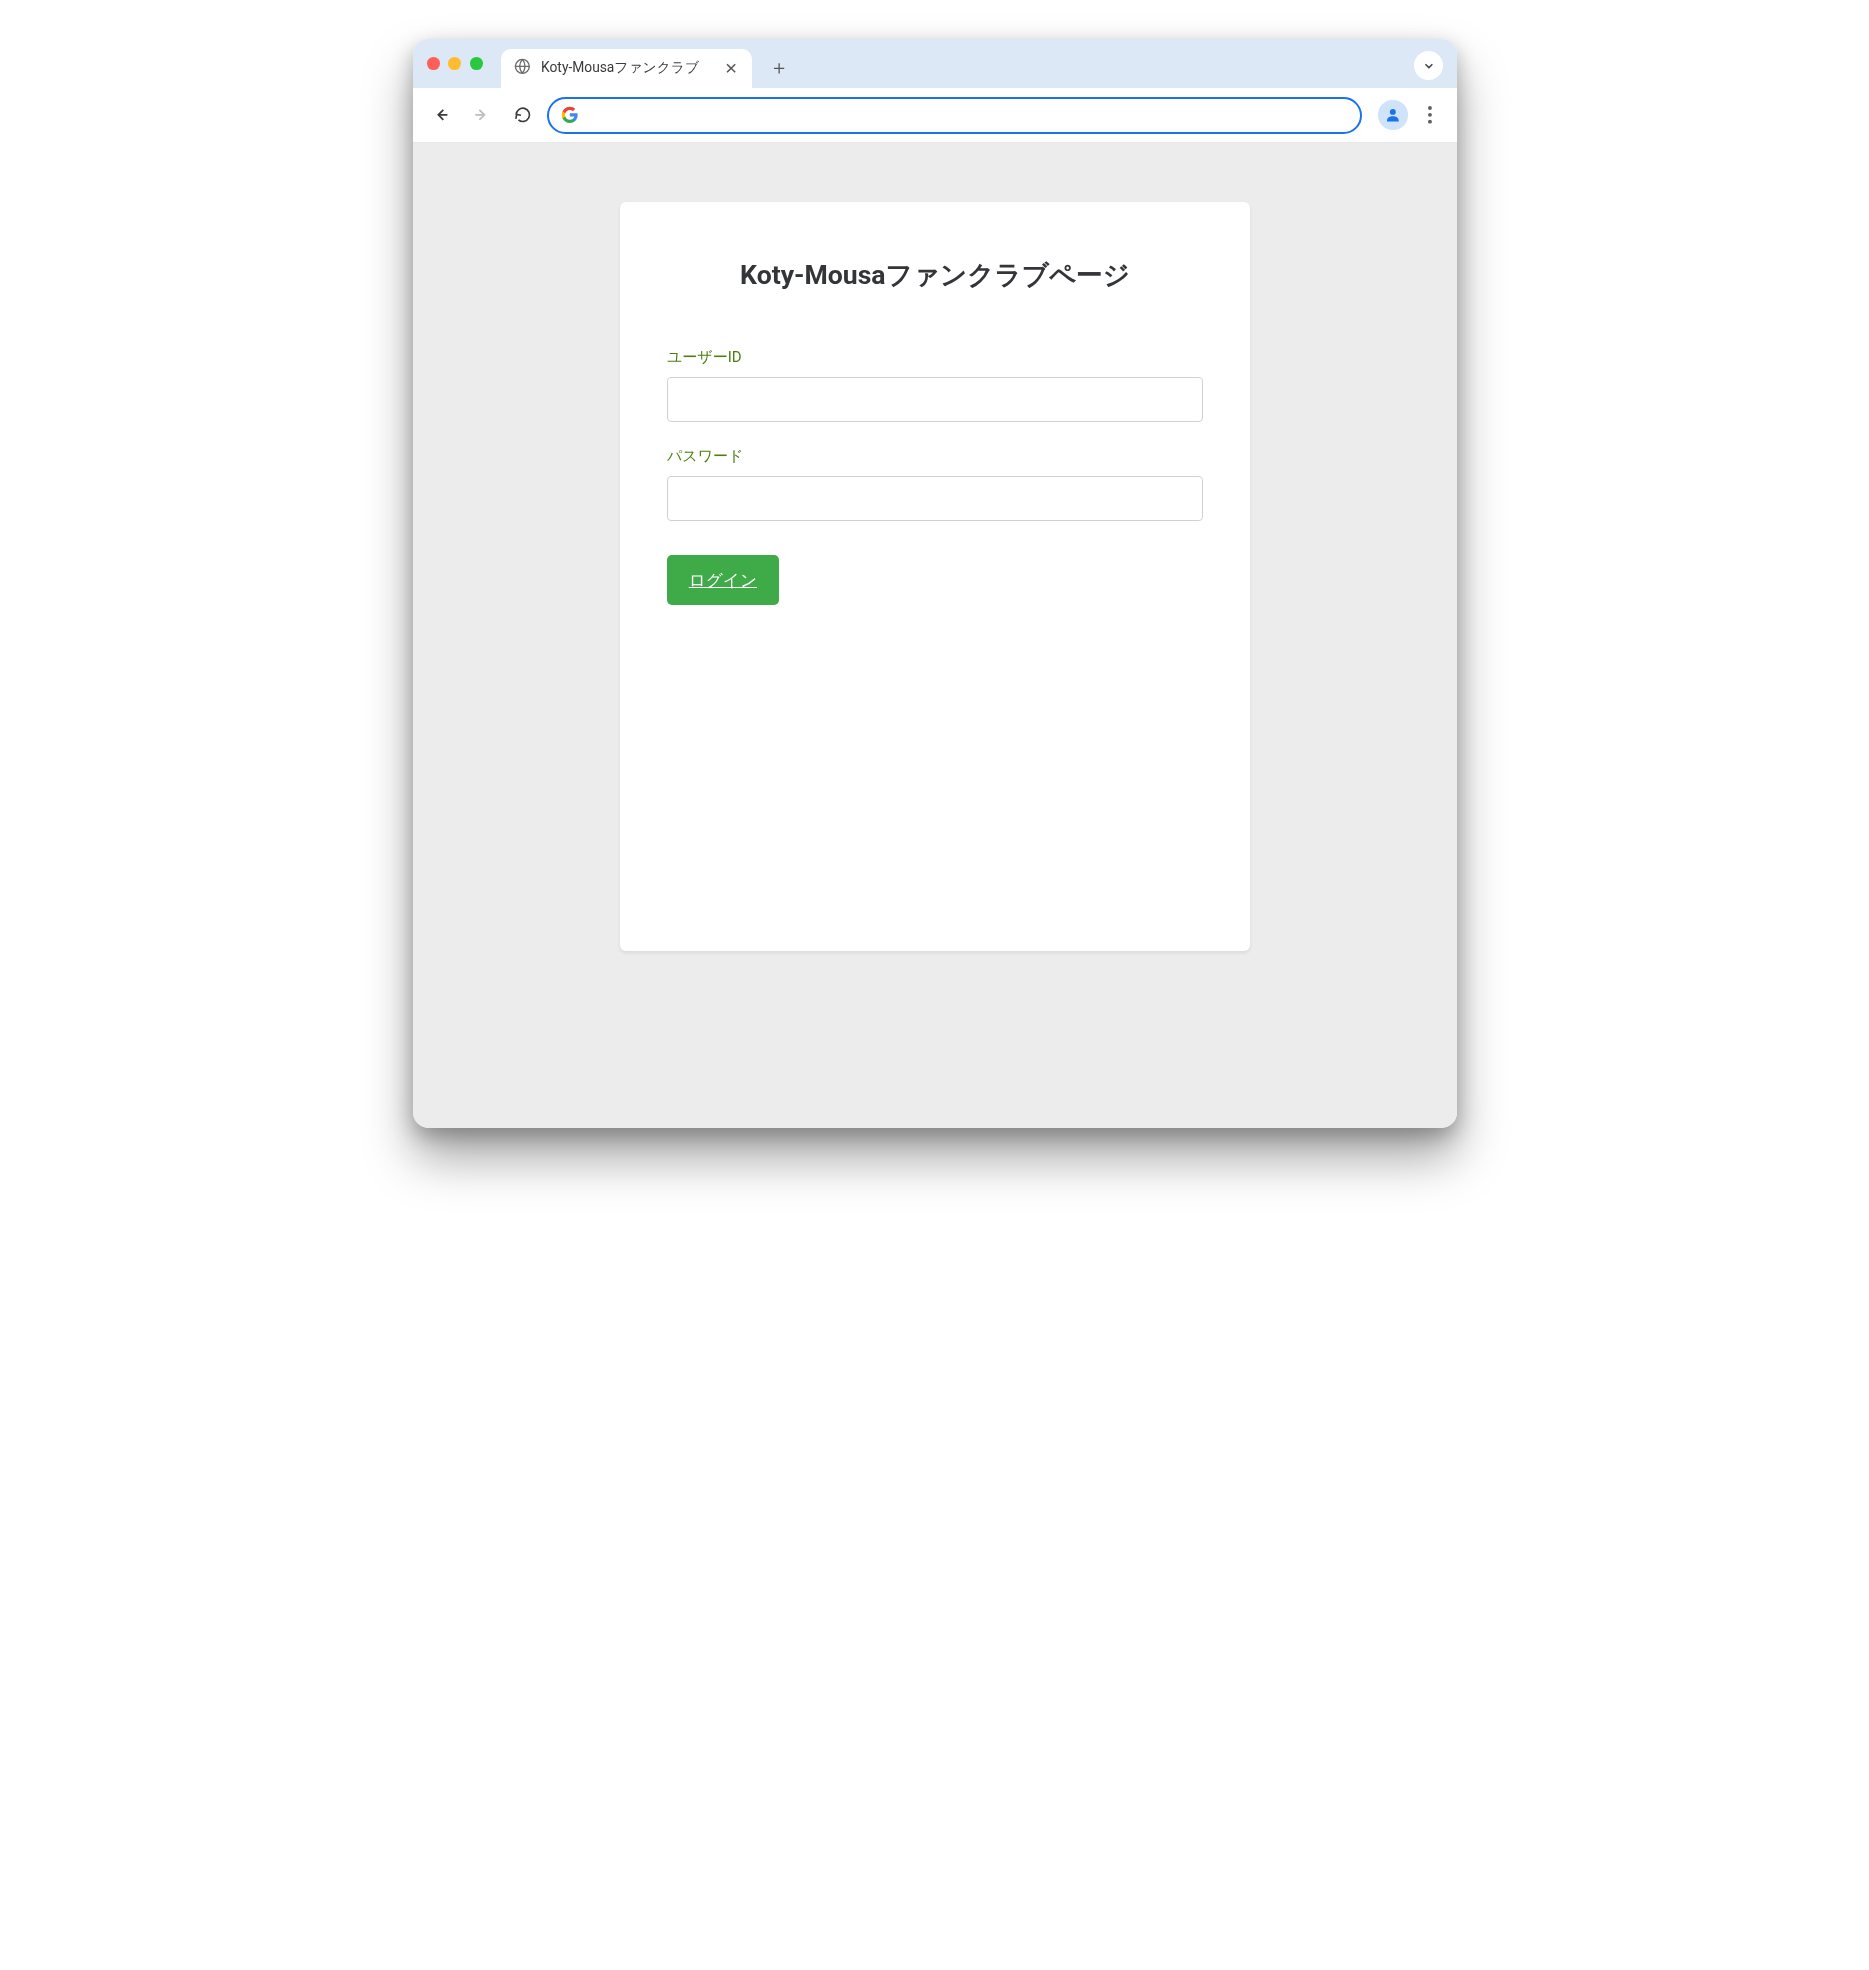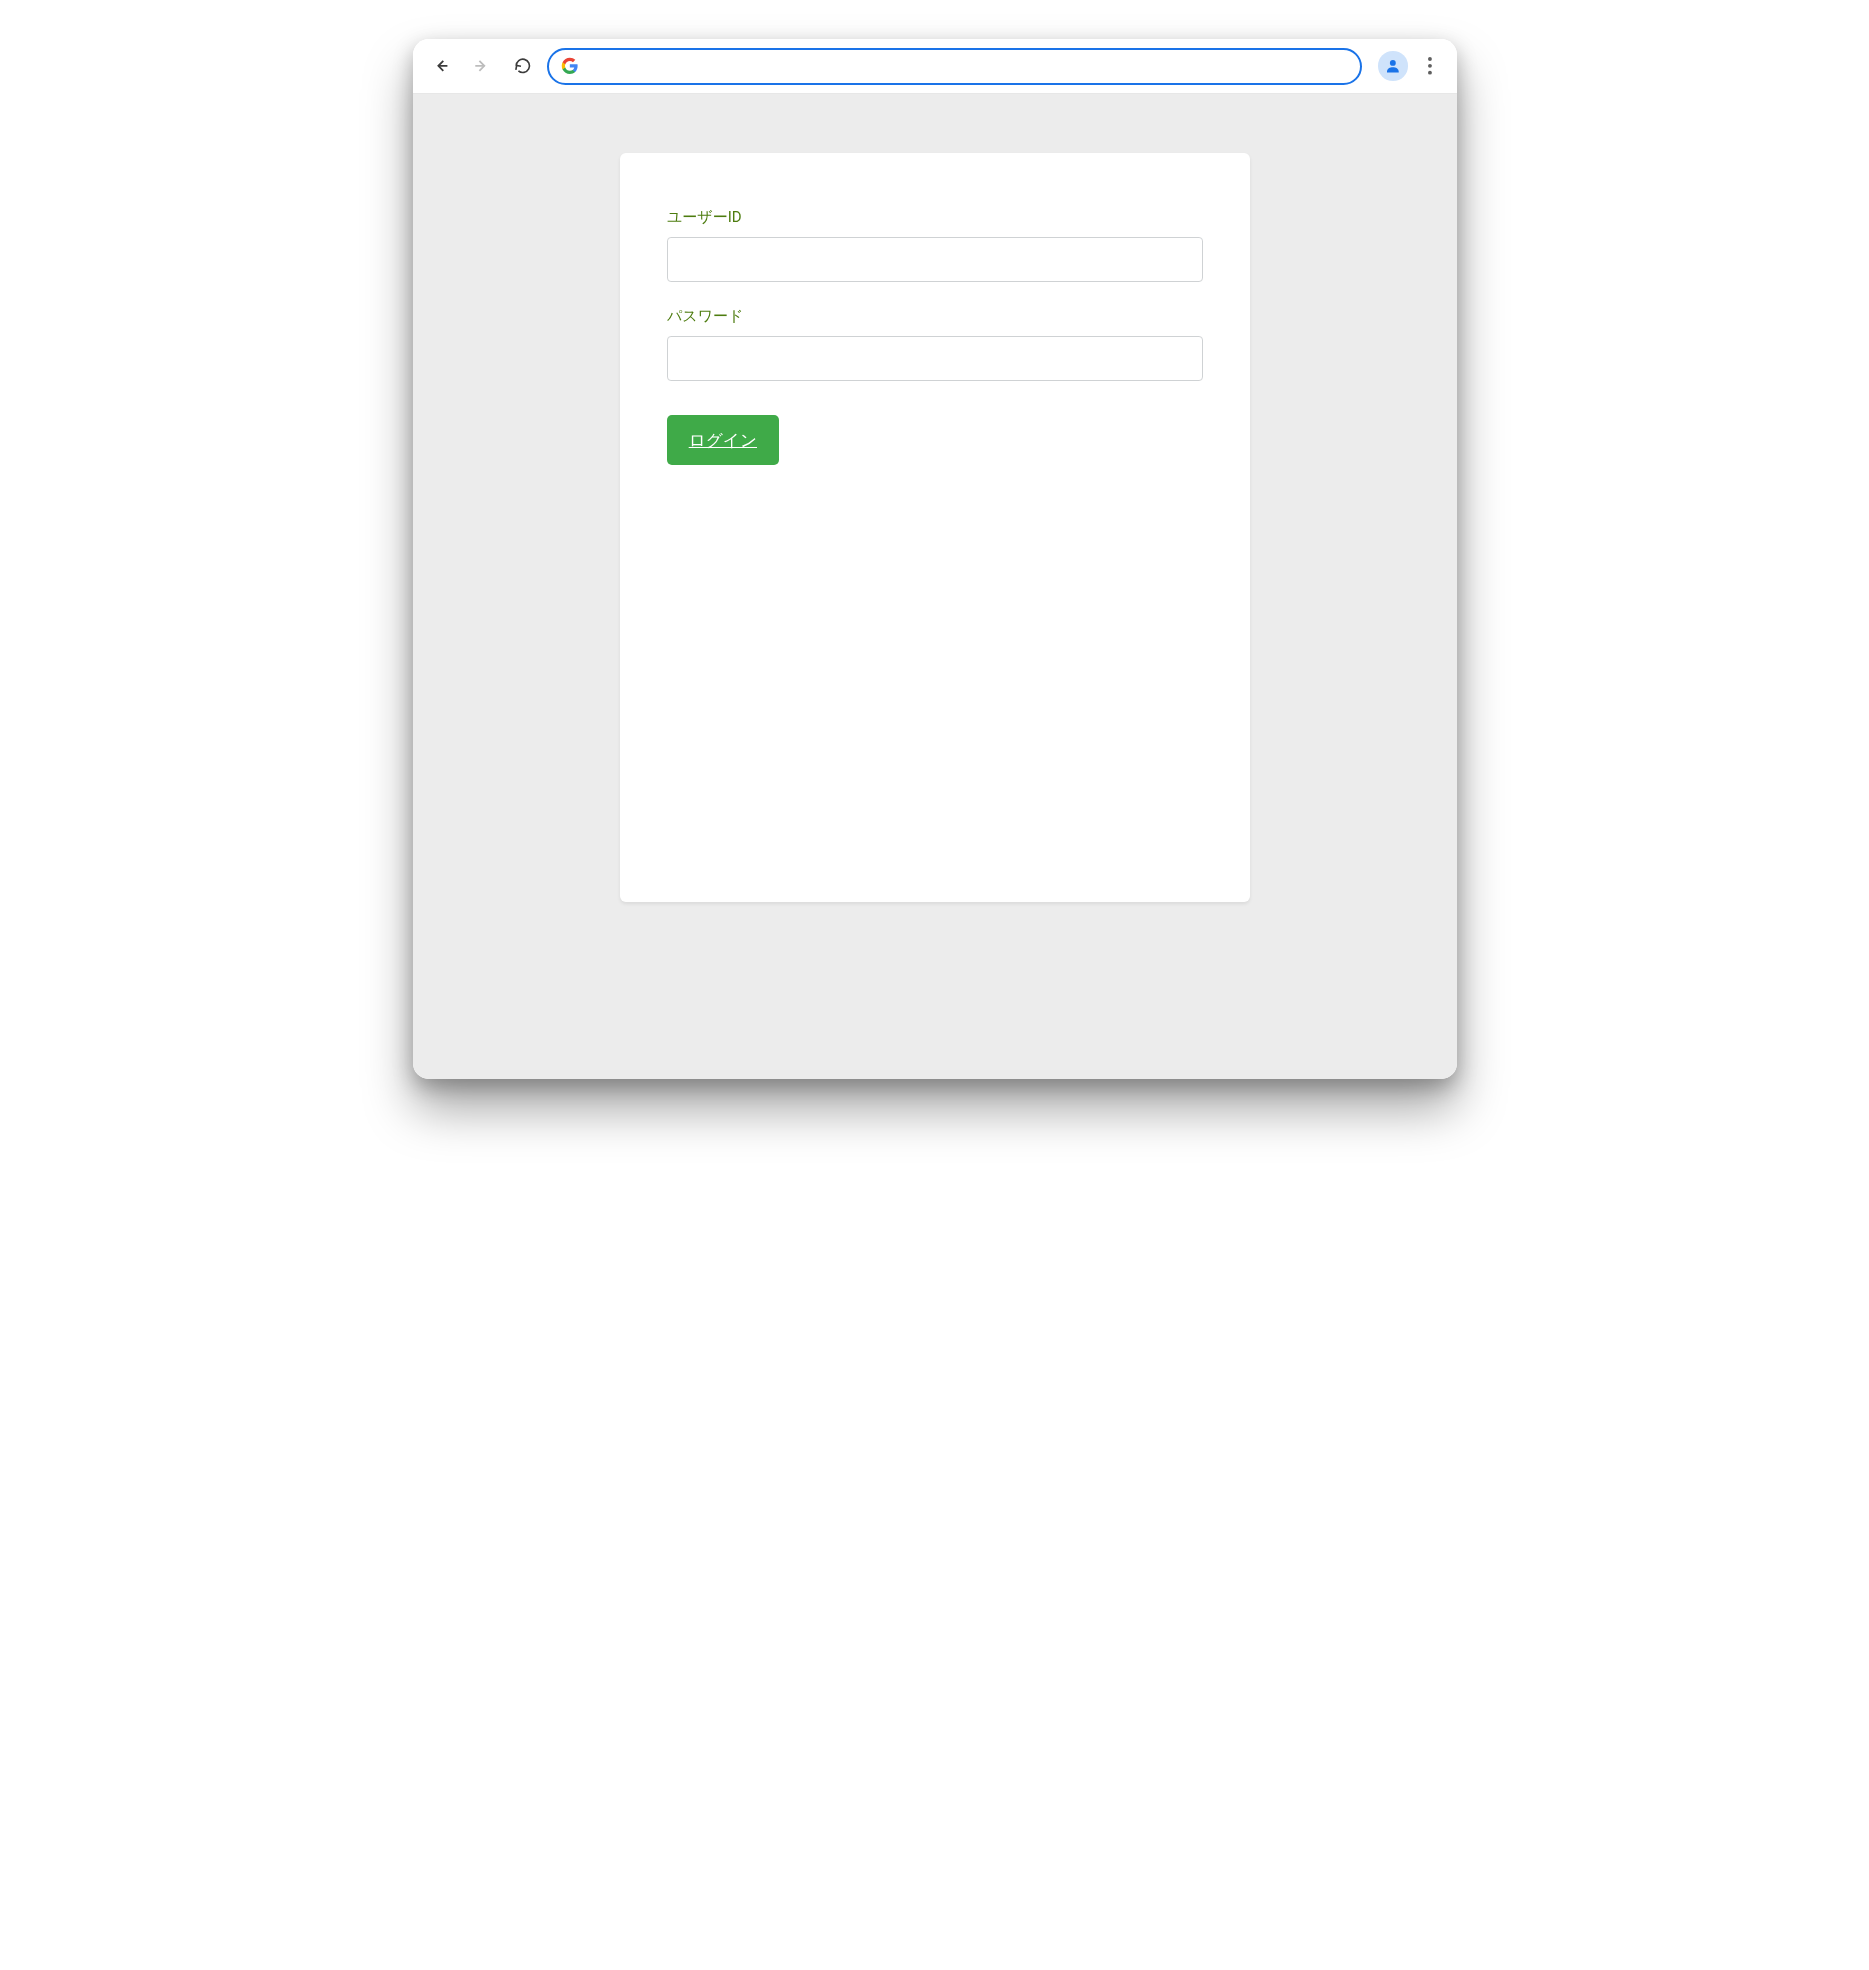--- a/index.html
+++ b/index.html
@@ -186,20 +186,44 @@
     background: #f4ac11;
     color: #2a2a2a;
     padding: 13.8px 19.7px;
   }
 </style>
 </head>
 <body>
 
 <div class="window">
 
+  <div class="titlebar">
+    <div class="traffic">
+      <div class="dot red"></div>
+      <div class="dot yellow"></div>
+      <div class="dot green"></div>
+    </div>
+    <div class="tab">
+      <span class="globe">
+        <svg width="16.7" height="16.7" viewBox="0 0 24 24" fill="none" stroke="#6b6b6b" stroke-width="2">
+          <circle cx="12" cy="12" r="10"></circle>
+          <path d="M2 12h20M12 2a15 15 0 0 1 0 20M12 2a15 15 0 0 0 0 20"></path>
+        </svg>
+      </span>
+      <span class="tab-title">Koty-Mousaファンクラブ</span>
+      <span class="tab-close">✕</span>
+    </div>
+    <span class="new-tab">＋</span>
+    <div class="titlebar-spacer"></div>
+    <div class="min-btn">
+      <svg width="13.8" height="13.8" viewBox="0 0 24 24" fill="none" stroke="#444" stroke-width="2.5">
+          <polyline points="6 9 12 15 18 9"></polyline>
+        </svg>
+    </div>
+  </div>
 
   <div class="toolbar">
     <div class="nav-btn">
       <svg width="19.7" height="19.7" viewBox="0 0 24 24" fill="none" stroke="#3c3c3c" stroke-width="2.2">
           <polyline points="15 18 9 12 15 6"></polyline>
           <line x1="9" y1="12" x2="20" y2="12"></line>
         </svg>
     </div>
     <div class="nav-btn disabled">
       <svg width="19.7" height="19.7" viewBox="0 0 24 24" fill="none" stroke="#bdbdbd" stroke-width="2.2">
@@ -234,20 +258,21 @@
       <svg width="3.9" height="17.7" viewBox="0 0 4 18" fill="#5f5f5f">
           <circle cx="2" cy="2" r="2"></circle>
           <circle cx="2" cy="9" r="2"></circle>
           <circle cx="2" cy="16" r="2"></circle>
         </svg>
     </div>
   </div>
 
   <div class="viewport">
     <div class="card">
+      <h1 class="page-title">Koty-Mousaファンクラブページ</h1>
 
       <label class="field-label">ユーザーID</label>
       <input class="text-input" type="text" style="">
 
       <label class="field-label">パスワード</label>
       <input class="text-input" type="password" style="">
 
       <button class="btn btn-login">ログイン</button>
 
     </div>

